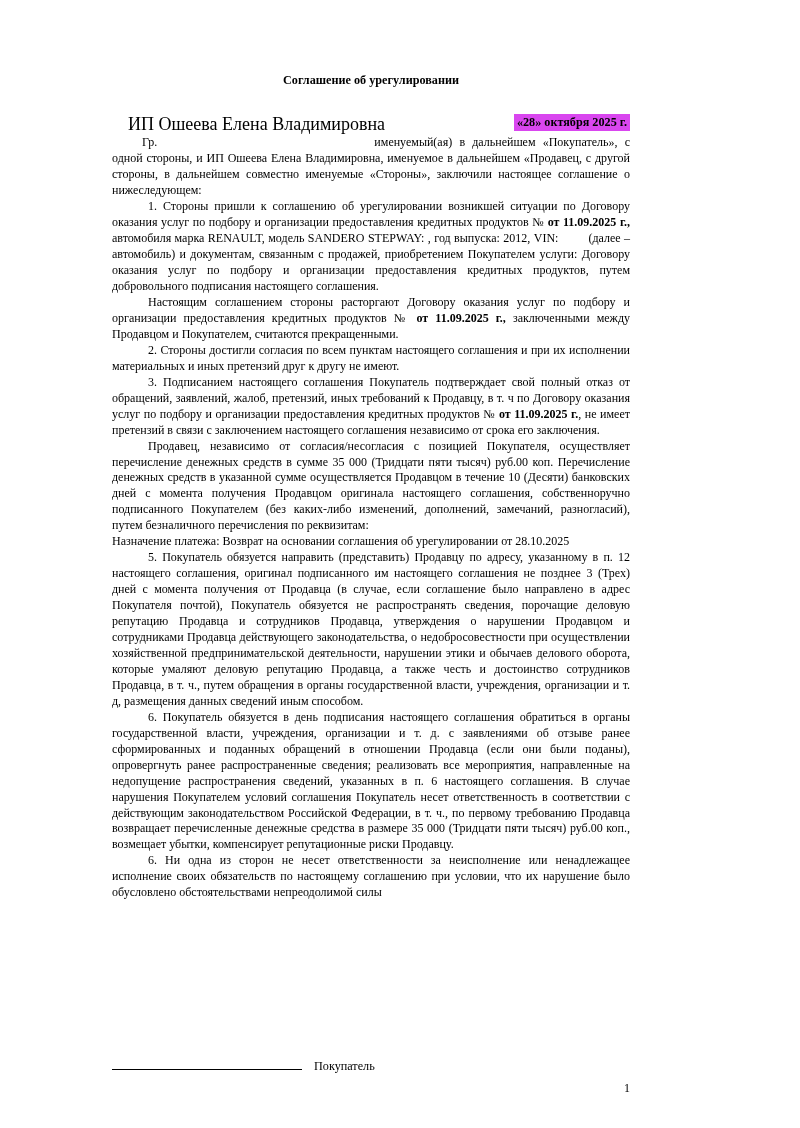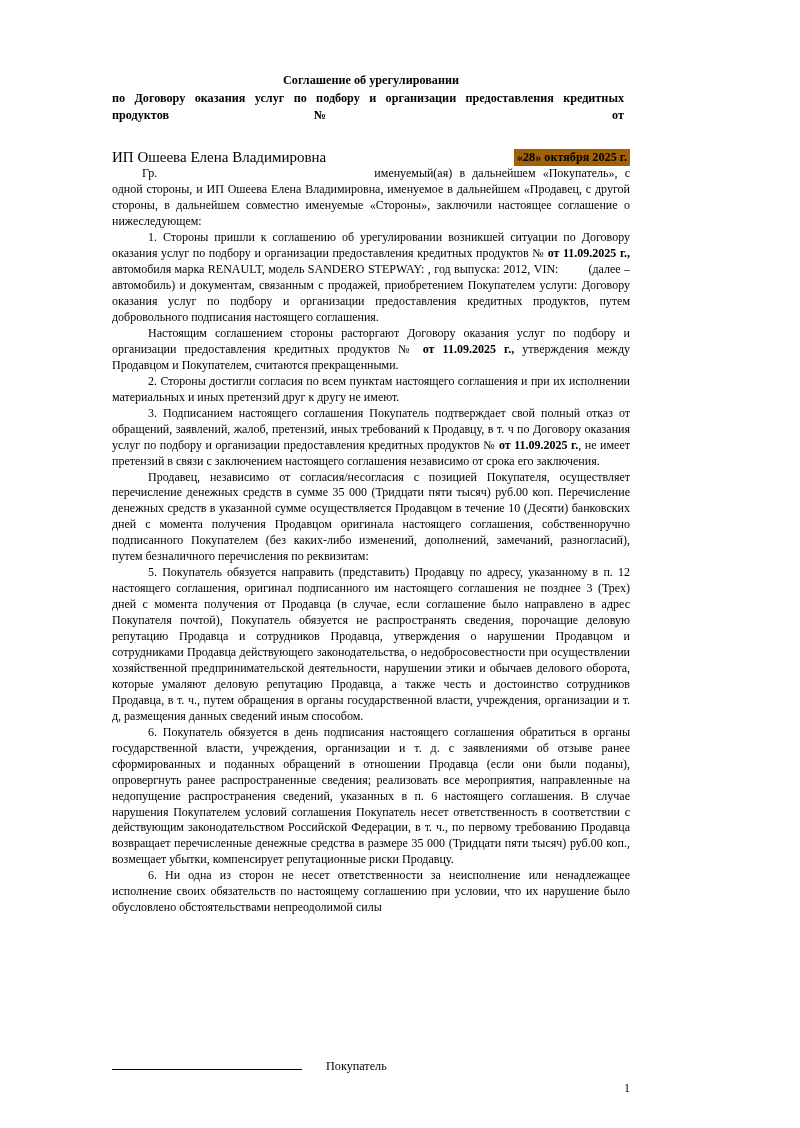--- a/index.html
+++ b/index.html
@@ -44,24 +44,25 @@
     margin-top: 1px;
   }
   .party-row {
     margin-top: 26px;
     display: flex;
     align-items: flex-start;
     justify-content: space-between;
     font-size: 12.4px;
   }
   .party-name {
-    font-size: 15px;
+    font-size: 18px;
+    margin-left: 16px;
   }
   .date-highlight {
-    background: #a16207;
+    background: #d946ef;
     font-weight: bold;
     font-size: 12.2px;
     padding: 1px 3px 1px 3px;
     white-space: nowrap;
   }
   p.body {
     font-size: 12px;
     line-height: 1.33;
     text-align: justify;
     margin: 0;
@@ -92,21 +93,21 @@
     left: 112px;
     right: 58px;
     bottom: 54px;
     display: flex;
     justify-content: space-between;
     font-size: 12.2px;
   }
   .sig-col {
     display: flex;
     align-items: baseline;
-    gap: 24px;
+    gap: 12px;
   }
   .sig-line {
     display: inline-block;
     width: 190px;
     border-bottom: 1px solid #000;
     height: 11px;
   }
   .page-number {
     position: absolute;
     right: 58px;
@@ -115,40 +116,40 @@
   }
   .nbsp-wide { display: inline-block; width: 30px; }
 </style>
 </head>
 <body>
 
 <div class="page">
 
   <div class="title-block">
     <span class="title-line1">Соглашение  об урегулировании</span>
-    <span class="title-line2">по Договору оказания услуг по подбору и организации предоставления кредитных продуктов №          от</span>
   </div>
 
   <div class="party-row">
     <span class="party-name">ИП Ошеева Елена Владимировна</span>
     <span class="date-highlight">«28» октября  2025 г.</span>
   </div>
 
   <p class="body intro"><span class="nbsp-wide"></span><span>Гр. </span><span class="blank-space"></span><span>именуемый(ая) в дальнейшем «Покупатель», с одной стороны, и ИП Ошеева Елена Владимировна, именуемое в дальнейшем «Продавец, с другой стороны, в дальнейшем совместно именуемые «Стороны», заключили настоящее соглашение о нижеследующем:</span></p>
 
   <p class="body ind gap-sm"><span>1. Стороны пришли к соглашению об урегулировании возникшей ситуации по Договору оказания услуг по подбору и организации предоставления кредитных продуктов №</span> <span class="b">от 11.09.2025 г.,</span><span> автомобиля марка RENAULT, модель SANDERO STEPWAY: , год выпуска: 2012,  VIN:</span><span class="nbsp-wide"></span><span>(далее – автомобиль) и документам, связанным с продажей, приобретением Покупателем услуги: Договору оказания услуг по подбору и организации предоставления кредитных продуктов, путем добровольного подписания настоящего соглашения.</span></p>
 
-  <p class="body ind gap-sm"><span>Настоящим соглашением стороны расторгают Договору оказания услуг по подбору и организации предоставления кредитных продуктов №</span> <span class="b">от 11.09.2025 г.,</span><span> утверждения между Продавцом и Покупателем, считаются прекращенными.</span></p>
+  <p class="body ind gap-sm"><span>Настоящим соглашением стороны расторгают Договору оказания услуг по подбору и организации предоставления кредитных продуктов №</span> <span class="b">от 11.09.2025 г.,</span><span> заключенными между Продавцом и Покупателем, считаются прекращенными.</span></p>
 
   <p class="body ind gap-sm">2. Стороны достигли согласия по всем пунктам настоящего соглашения и при их исполнении материальных и иных претензий друг к другу не имеют.</p>
 
   <p class="body ind gap-sm"><span>3. Подписанием настоящего соглашения Покупатель подтверждает свой полный отказ от обращений, заявлений, жалоб, претензий, иных требований к Продавцу, в т. ч по Договору оказания услуг по подбору и организации предоставления кредитных продуктов №</span> <span class="b">от 11.09.2025 г.</span><span>, не имеет претензий в связи с заключением настоящего соглашения независимо от срока его заключения.</span></p>
 
   <p class="body ind gap-sm">Продавец, независимо от согласия/несогласия с позицией Покупателя, осуществляет перечисление денежных средств в сумме 35 000 (Тридцати пяти тысяч) руб.00 коп. Перечисление денежных средств в указанной сумме осуществляется Продавцом в течение 10 (Десяти) банковских дней с момента получения Продавцом оригинала настоящего соглашения, собственноручно подписанного Покупателем (без каких-либо изменений, дополнений, замечаний,        разногласий),        путем        безналичного        перечисления        по        реквизитам:</p>
 
+  <p class="body purpose">Назначение платежа: Возврат на основании соглашения об урегулировании от 28.10.2025</p>
 
 
   <p class="body ind gap-sm">5. Покупатель обязуется направить (представить) Продавцу по адресу, указанному в п. 12 настоящего соглашения, оригинал подписанного им настоящего соглашения не позднее 3 (Трех) дней с момента получения от Продавца (в случае, если соглашение было направлено в адрес Покупателя почтой), Покупатель обязуется не распространять сведения, порочащие деловую репутацию Продавца и сотрудников Продавца, утверждения о нарушении Продавцом и сотрудниками Продавца действующего законодательства, о недобросовестности при осуществлении хозяйственной предпринимательской деятельности, нарушении этики и обычаев делового оборота, которые умаляют деловую репутацию Продавца, а также честь и достоинство сотрудников Продавца, в т. ч., путем обращения в органы государственной власти, учреждения, организации и т. д, размещения данных сведений иным способом.</p>
 
   <p class="body ind gap-sm">6. Покупатель обязуется в день подписания настоящего соглашения обратиться в органы государственной власти, учреждения, организации и т. д. с заявлениями об отзыве ранее сформированных и поданных обращений в отношении Продавца (если они были поданы), опровергнуть ранее распространенные сведения; реализовать все мероприятия, направленные на недопущение распространения сведений, указанных в п. 6 настоящего соглашения. В случае нарушения Покупателем условий соглашения Покупатель несет ответственность в соответствии с действующим законодательством Российской Федерации, в т. ч., по первому требованию Продавца возвращает перечисленные денежные средства в размере 35 000 (Тридцати пяти тысяч) руб.00 коп., возмещает убытки, компенсирует репутационные риски Продавцу.</p>
 
   <p class="body ind gap-sm">6. Ни одна из сторон не несет ответственности за неисполнение или ненадлежащее исполнение своих обязательств по настоящему соглашению при условии, что их нарушение было обусловлено обстоятельствами непреодолимой силы</p>
 
   <div class="signature-row">
     <div class="sig-col">

